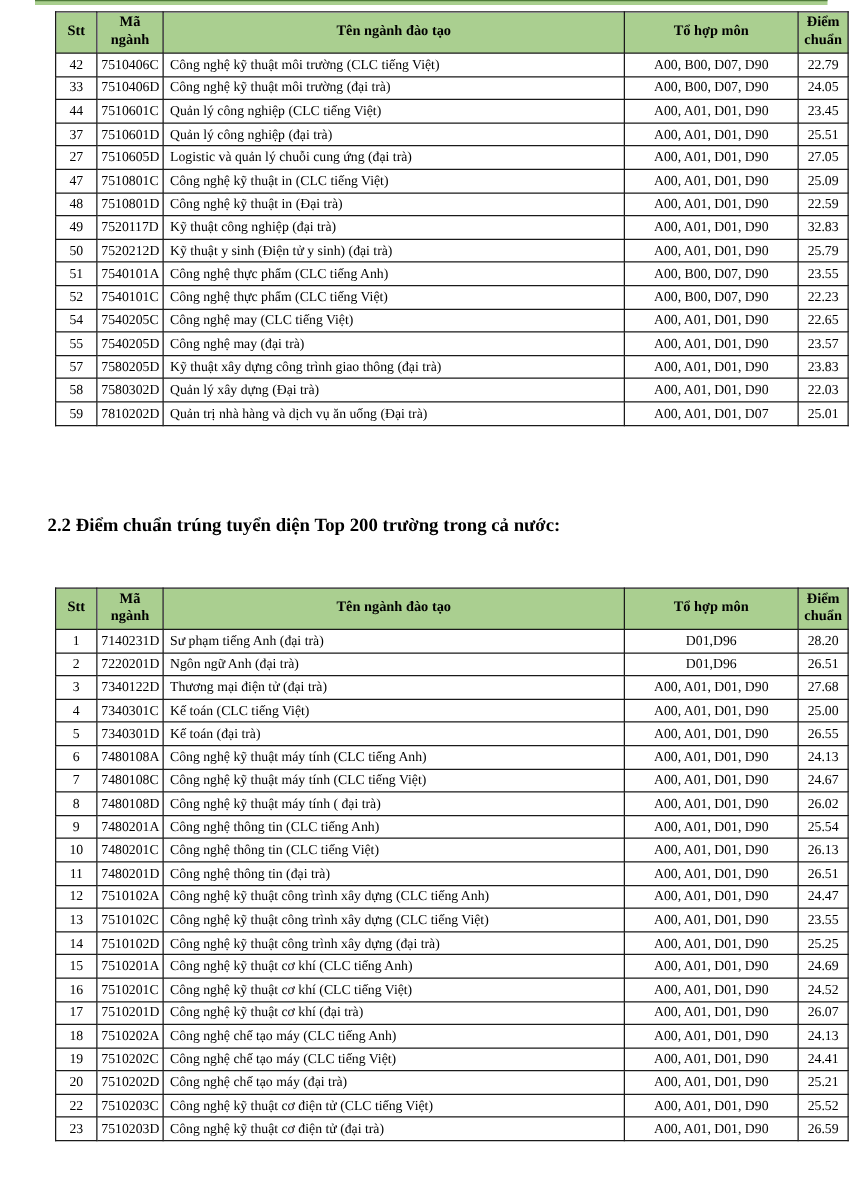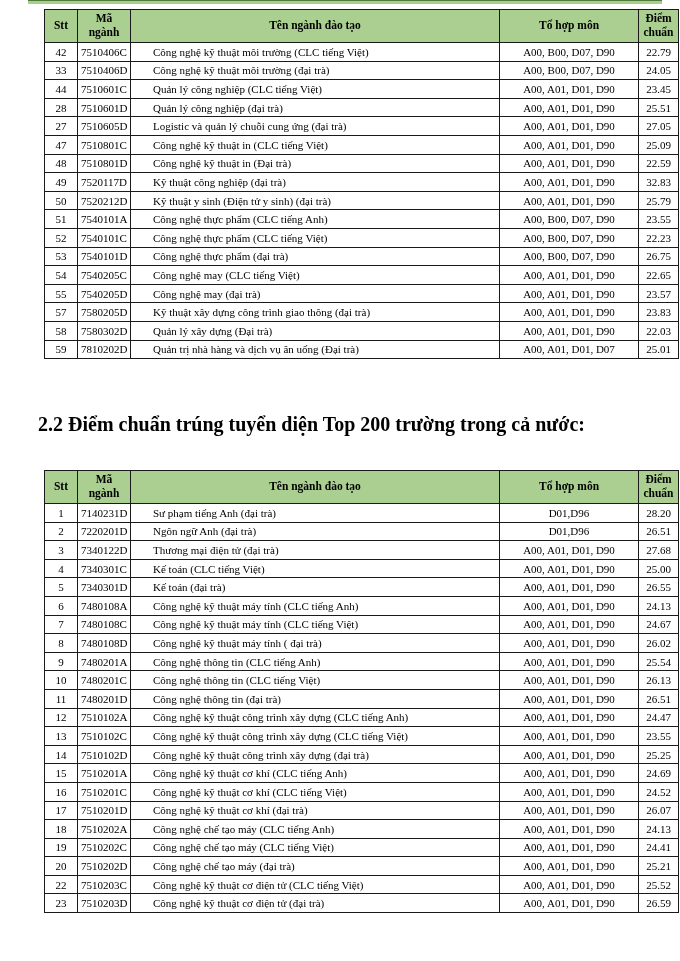--- a/index.html
+++ b/index.html
@@ -53,32 +53,32 @@
     white-space: normal;
   }
   .score-table td {
     font-size: 11px;
     height: 18.6px;
     padding: 0 3px;
     text-align: center;
   }
   .score-table td.col-name {
     text-align: left;
-    padding-left: 22px;
+    padding-left: 5px;
   }
   .col-w-stt      { width: 33px; }
   .col-w-code     { width: 53px; }
   .col-w-name     { width: 369px; }
   .col-w-subjects { width: 139px; }
   .col-w-score    { width: 40px; }
   .section-heading {
     position: absolute;
     top: 413px;
     left: 38px;
-    font-size: 20px;
+    font-size: 15px;
     font-weight: bold;
     color: #000000;
     white-space: nowrap;
   }
 </style>
 </head>
 <body>
 
 <div class="top-sliver"></div>
 
@@ -115,21 +115,21 @@
         <td class="col-score">24.05</td>
       </tr>
       <tr>
         <td class="col-stt">44</td>
         <td class="col-code">7510601C</td>
         <td class="col-name">Quản lý công nghiệp (CLC tiếng Việt)</td>
         <td class="col-subjects">A00, A01, D01, D90</td>
         <td class="col-score">23.45</td>
       </tr>
       <tr>
-        <td class="col-stt">28</td>
+        <td class="col-stt">37</td>
         <td class="col-code">7510601D</td>
         <td class="col-name">Quản lý công nghiệp (đại trà)</td>
         <td class="col-subjects">A00, A01, D01, D90</td>
         <td class="col-score">25.51</td>
       </tr>
       <tr>
         <td class="col-stt">27</td>
         <td class="col-code">7510605D</td>
         <td class="col-name">Logistic và quản lý chuỗi cung ứng (đại trà)</td>
         <td class="col-subjects">A00, A01, D01, D90</td>
@@ -169,27 +169,20 @@
         <td class="col-name">Công nghệ thực phẩm (CLC tiếng Anh)</td>
         <td class="col-subjects">A00, B00, D07, D90</td>
         <td class="col-score">23.55</td>
       </tr>
       <tr>
         <td class="col-stt">52</td>
         <td class="col-code">7540101C</td>
         <td class="col-name">Công nghệ thực phẩm (CLC tiếng Việt)</td>
         <td class="col-subjects">A00, B00, D07, D90</td>
         <td class="col-score">22.23</td>
-      </tr>
-      <tr>
-        <td class="col-stt">53</td>
-        <td class="col-code">7540101D</td>
-        <td class="col-name">Công nghệ thực phẩm (đại trà)</td>
-        <td class="col-subjects">A00, B00, D07, D90</td>
-        <td class="col-score">26.75</td>
       </tr>
       <tr>
         <td class="col-stt">54</td>
         <td class="col-code">7540205C</td>
         <td class="col-name">Công nghệ may (CLC tiếng Việt)</td>
         <td class="col-subjects">A00, A01, D01, D90</td>
         <td class="col-score">22.65</td>
       </tr>
       <tr>
         <td class="col-stt">55</td>

